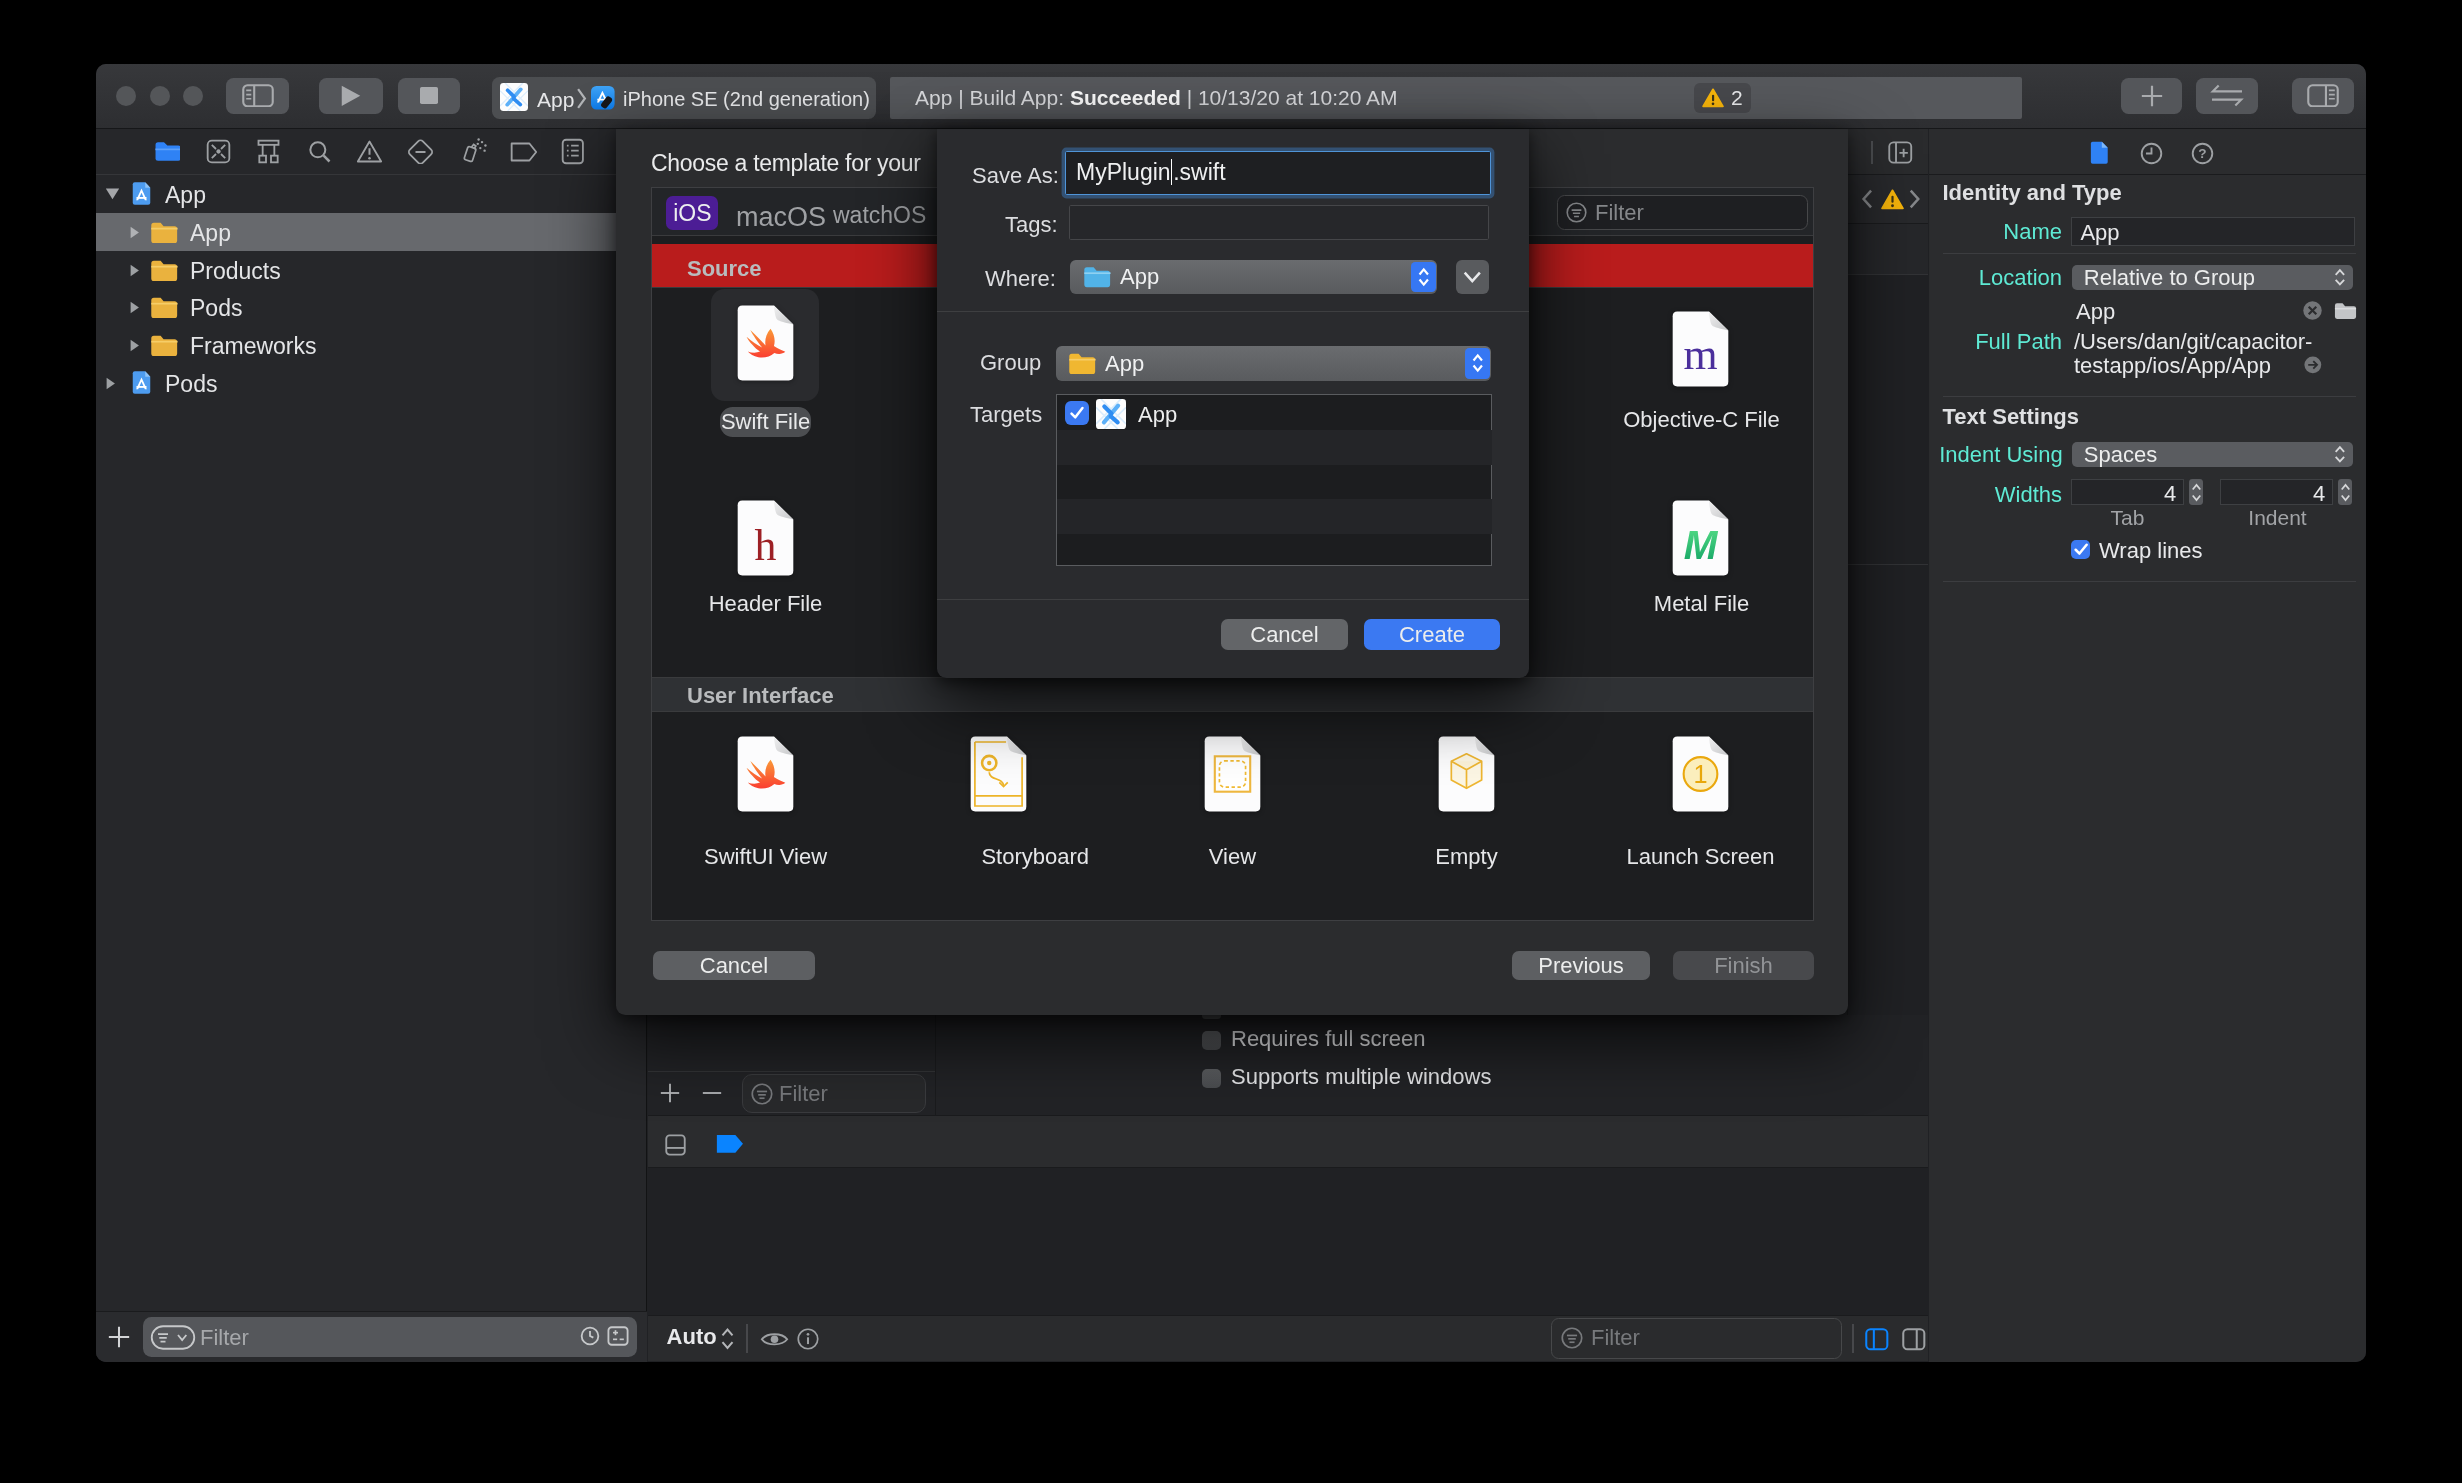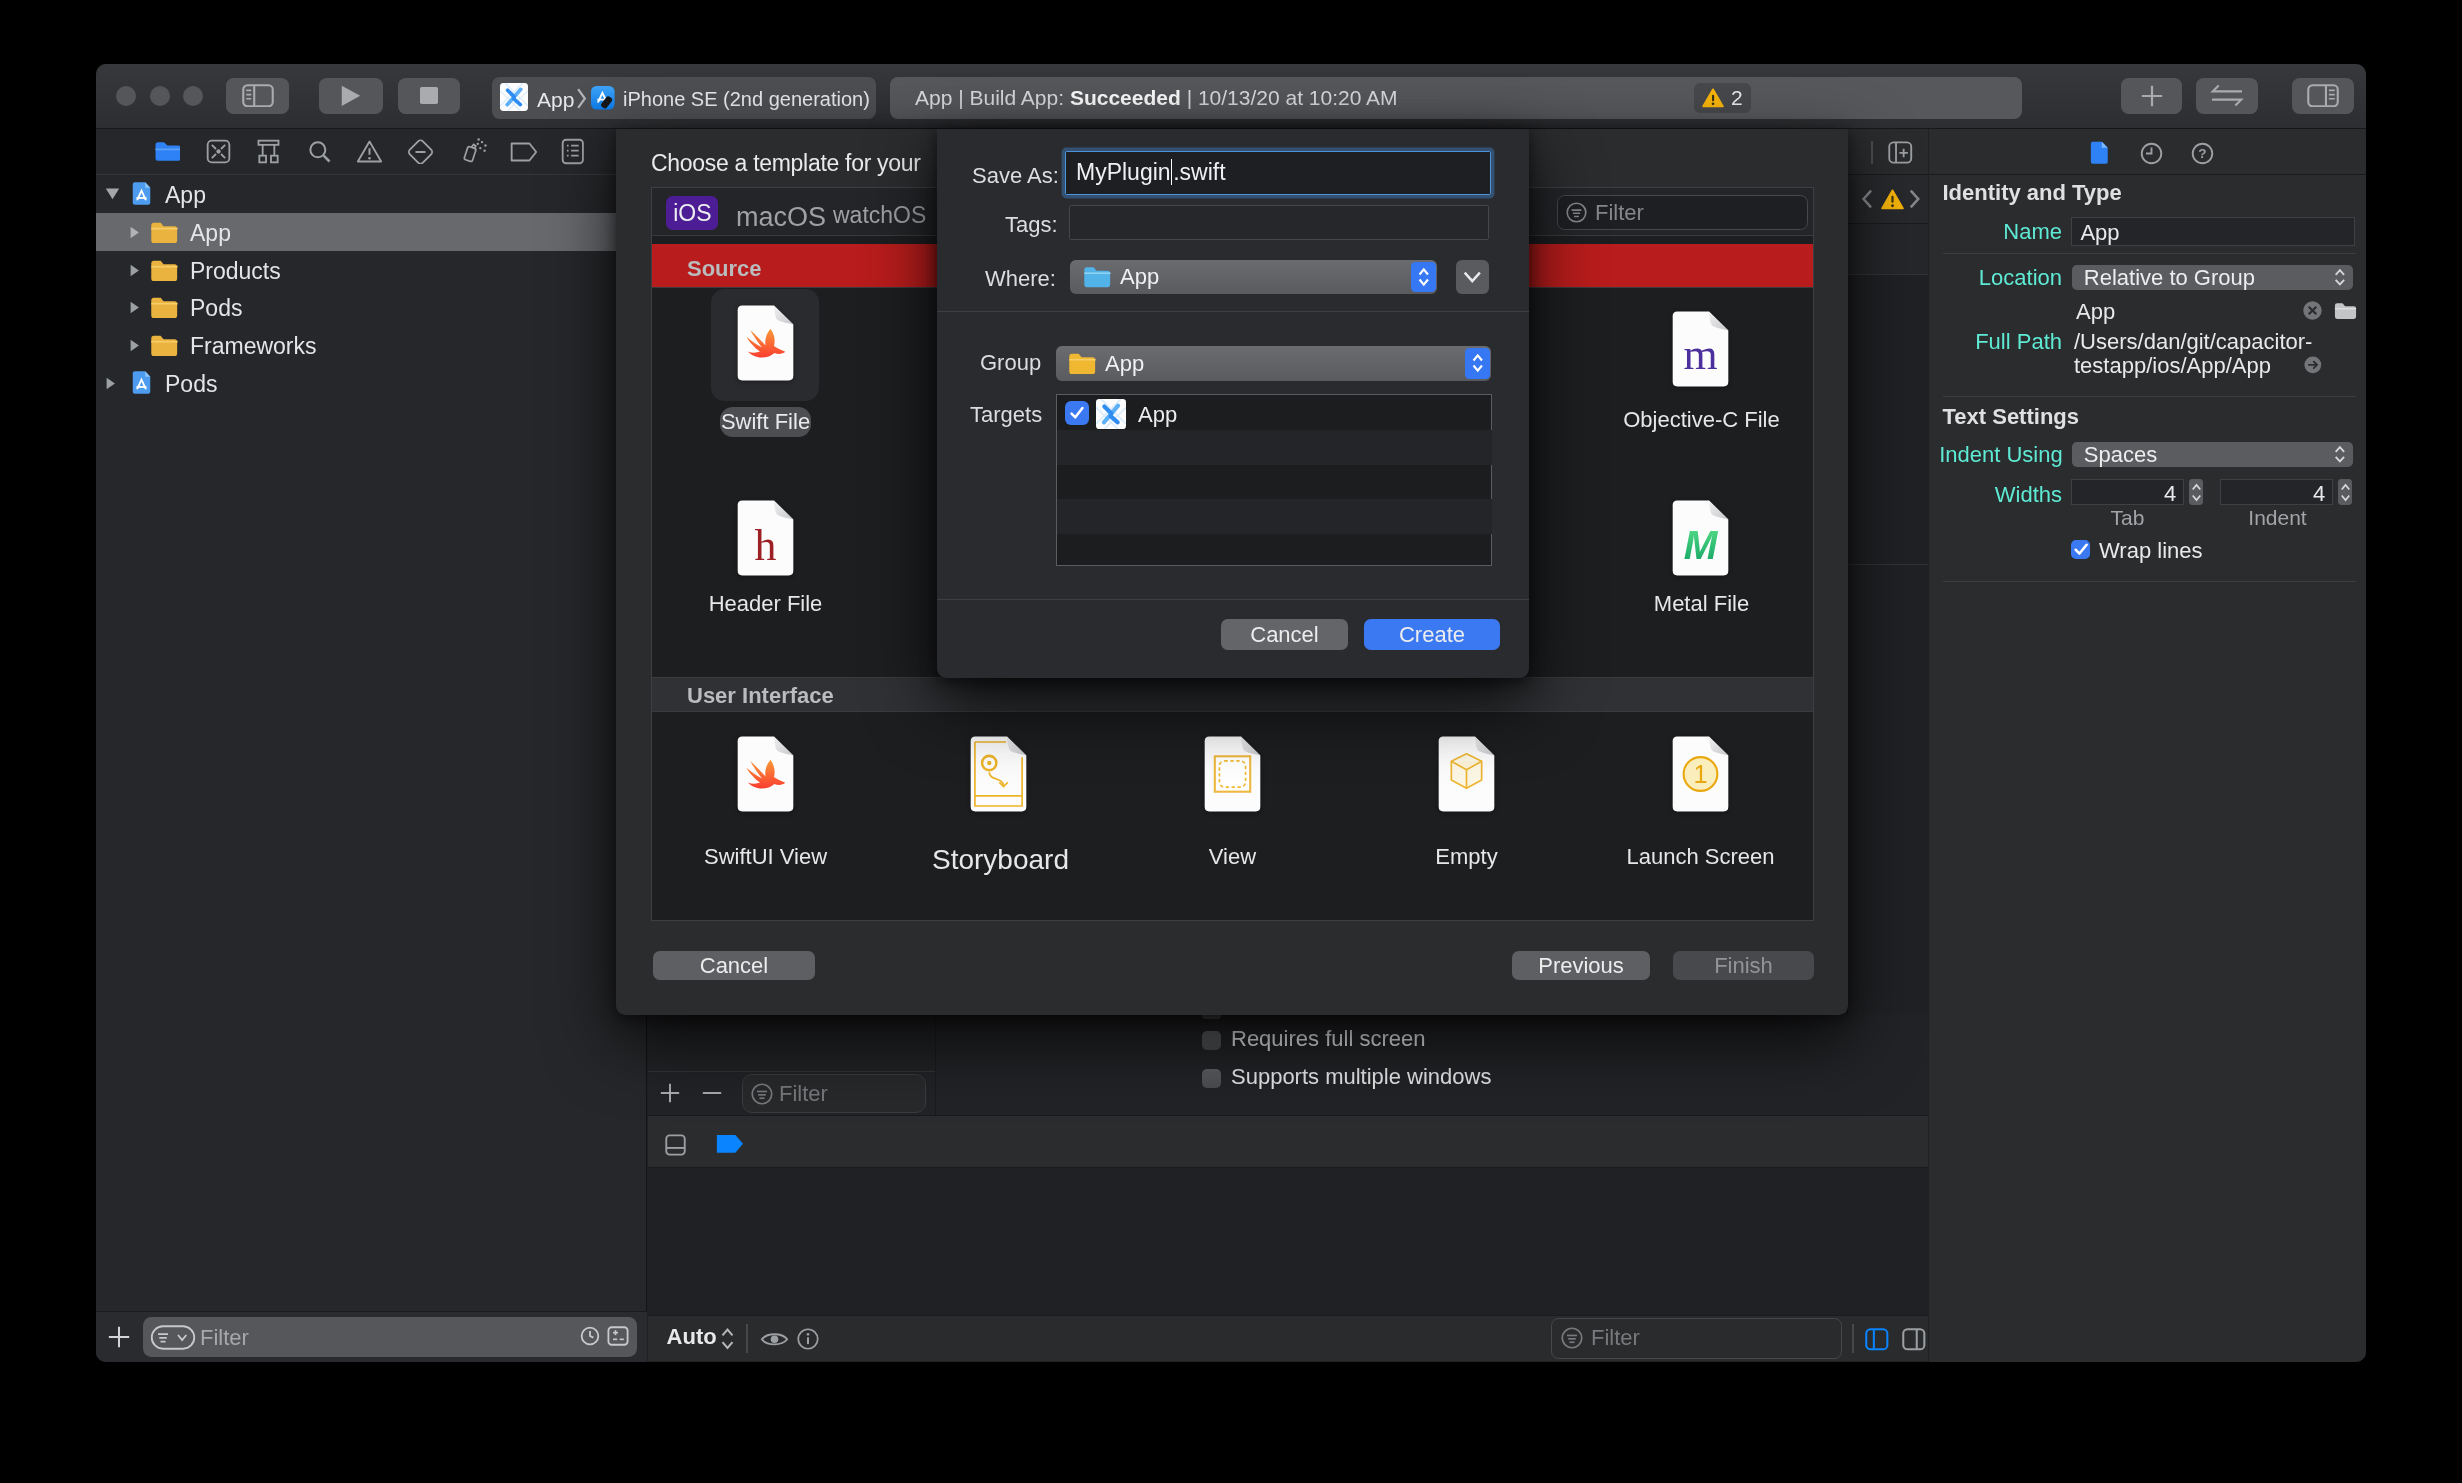--- a/index.html
+++ b/index.html
@@ -9,21 +9,21 @@
   #win { position:absolute; left:96px; top:64px; width:2270px; height:1298px;
     background:#202124; border-radius:10px; overflow:hidden; }
   
   #toolbar { position:absolute; left:0; top:0; width:2270px; height:65px;
     background:linear-gradient(#37383b,#2d2e31); border-bottom:1.7px solid #161719; }
   .tl { position:absolute; top:22px; width:20px; height:20px; border-radius:50%; }
   .tbtn { position:absolute; top:13.5px; height:36px; background:#54565a; border-radius:7.6px; }
   .scheme { position:absolute; left:396px; top:12.7px; width:384px; height:42px; background:#4c4e51;
     border-radius:7.6px; color:#e6e7e9; font-size:21px; white-space:nowrap; }
   .status { position:absolute; left:794px; top:12.7px; width:1132px; height:42px; background:#56585c;
-    border-radius:8px; color:#dcdde0; font-size:21px; }
+    border-radius:2px; color:#dcdde0; font-size:21px; }
   
   #nav { position:absolute; left:0; top:65px; width:551px; height:1233px; background:#26272a;
     border-right:0.8px solid #121314; }
   #navicons { position:absolute; left:0; top:0; width:100%; height:46px; border-bottom:0.8px solid #353639; }
   .navrow { position:absolute; left:0; width:100%; height:38px; color:#e4e5e7; font-size:23px; }
   .navrow span.lbl { position:absolute; top:6.8px; }
   
   #editor { position:absolute; left:552px; top:65px; width:1280px; height:1233px; background:#202124; }
   
   #insp { position:absolute; left:1833px; top:65px; width:437px; height:1233px; background:#2b2c2e; }
@@ -580,21 +580,21 @@
       <svg class="abs" style="left:317px;top:547px;filter:drop-shadow(0 1.7px 2.5px rgba(0,0,0,.35));" width="59" height="78" viewBox="0 0 70 92">
           <use href="#page"></use>
           <g fill="none" stroke="#edb429" stroke-width="2">
             <path d="M7 8 H44 M7 8 V84 H63 V26 M7 72 H63"></path>
             <circle cx="24" cy="33" r="8.5" stroke-width="3"></circle>
             <path d="M24 44 C24 54 41 50 41 60"></path>
             <path d="M36 56 L41 61 L46 56"></path>
           </g>
           <circle cx="24" cy="33" r="2.6" fill="#edb429"></circle>
         </svg>
-      <div class="abs" style="left:280px;top:656px;width:169px;text-align:left;color:#e6e7e9;font-size:28px;">Storyboard</div>
+      <div class="abs" style="left:268px;top:656px;width:169px;text-align:right;color:#e6e7e9;font-size:22px;">Storyboard</div>
       <svg class="abs" style="left:551px;top:547px;filter:drop-shadow(0 1.7px 2.5px rgba(0,0,0,.35));" width="59" height="78" viewBox="0 0 70 92">
           <use href="#page"></use>
           <rect x="14" y="25" width="42" height="42" fill="#fff" stroke="#eeb73f" stroke-width="2.5"></rect>
           <rect x="19.5" y="30.5" width="31" height="31" rx="6" fill="none" stroke="#f0ba33" stroke-width="2" stroke-dasharray="4 3"></rect>
         </svg>
       <div class="abs" style="left:496px;top:656px;width:169px;text-align:center;color:#e6e7e9;font-size:22px;">View</div>
       <svg class="abs" style="left:785px;top:547px;filter:drop-shadow(0 1.7px 2.5px rgba(0,0,0,.35));" width="59" height="78" viewBox="0 0 70 92">
           <use href="#page"></use>
           <g stroke="#eeb632" stroke-width="2" fill="#fbf0cf" fill-opacity=".55" stroke-linejoin="round">
             <path d="M35 22 L53 31 V53 L35 63 L17 53 V31 Z"></path>

